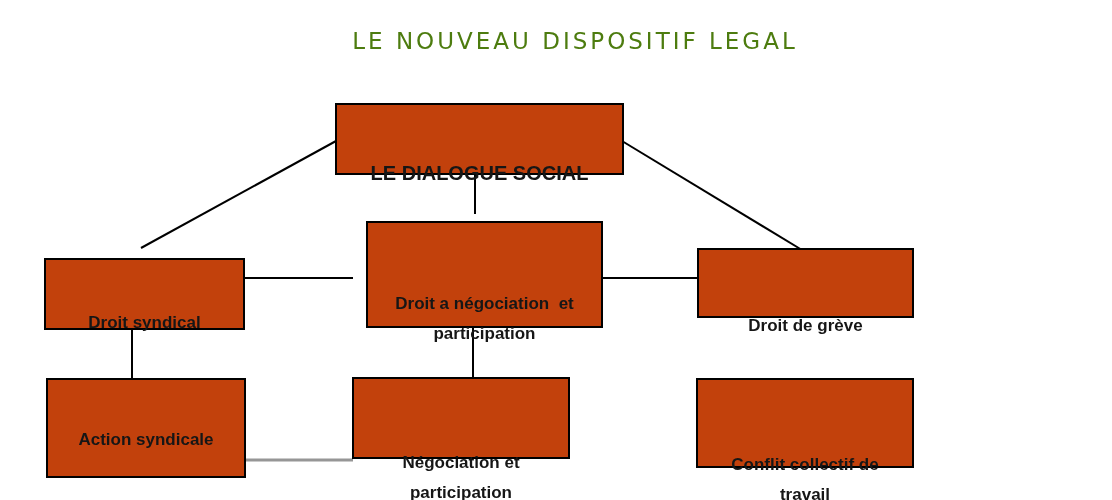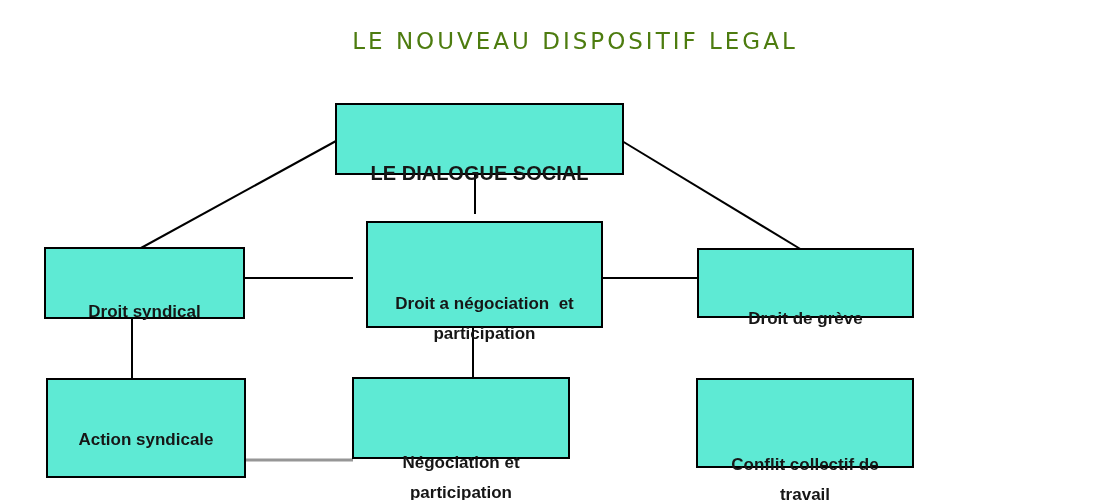--- a/index.html
+++ b/index.html
@@ -26,43 +26,43 @@
     color: #4d7c0f;
   }
   svg.connectors {
     position: absolute;
     inset: 0;
     width: 1112px;
     height: 500px;
   }
   .node {
     position: absolute;
-    background: #5eead4;
+    background: #c2410c;
     border: 2px solid #000000;
     text-align: center;
     font-weight: bold;
     color: #161616;
     white-space: pre-wrap;
   }
   .node .label { display: block; white-space: pre-wrap; }
   .box-dialogue-social {
     left: 335px; top: 103px; width: 289px; height: 72px;
     font-size: 20px; padding-top: 11px;
   }
   .box-droit-negociation {
     left: 366px; top: 213px; width: 237px; height: 107px;
     font-size: 17px; line-height: 30px; padding-top: 6px; margin-top: 8px;
   }
   .box-droit-syndical {
-    left: 44px; top: 247px; width: 201px; height: 72px;
+    left: 44px; top: 258px; width: 201px; height: 72px;
     font-size: 17px; padding-top: 13px;
   }
   .box-droit-greve {
     left: 697px; top: 248px; width: 217px; height: 70px;
-    font-size: 17px; padding-top: 19px;
+    font-size: 17px; padding-top: 26px;
   }
   .box-action-syndicale {
     left: 46px; top: 378px; width: 200px; height: 100px;
     font-size: 17px; padding-top: 10px;
   }
   .box-negociation-participation {
     left: 352px; top: 377px; width: 218px; height: 82px;
     font-size: 17px; line-height: 30px; padding-top: 9px;
   }
   .box-conflit-collectif {

